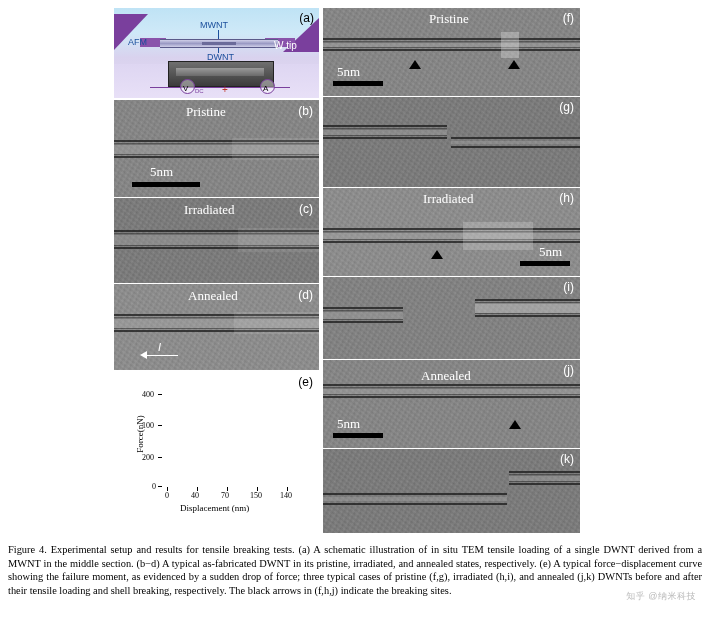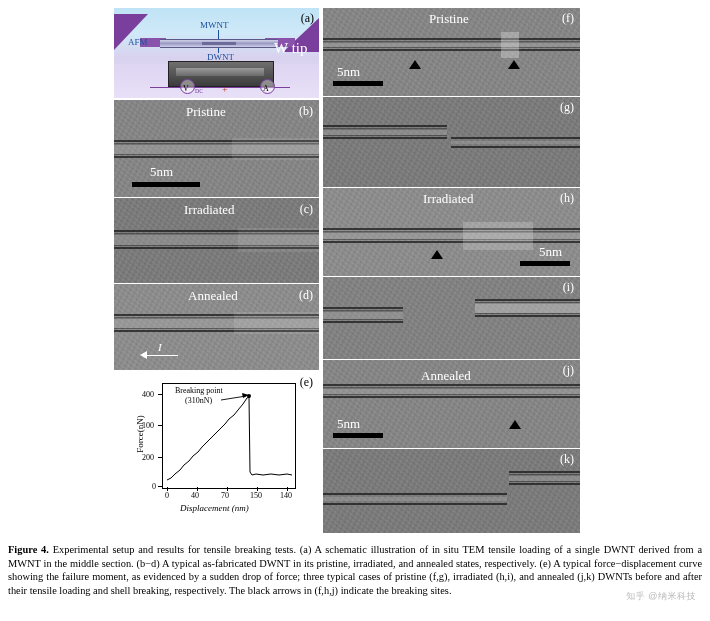--- a/index.html
+++ b/index.html
@@ -2,21 +2,21 @@
 <html><head>
 <meta charset="utf-8">
 <style>
   html,body{margin:0;padding:0;background:#ffffff;}
   body{width:710px;height:621px;font-family:"Liberation Serif",serif;color:#000;overflow:hidden;position:relative;}
 
   .figure{position:absolute;left:0;top:0;width:710px;height:540px;}
 
   
   .panel{position:absolute;overflow:hidden;box-sizing:border-box;}
-  .plabel{position:absolute;font-family:Liberation Serif, serif;font-size:12px;color:#fff;font-weight:400;}
+  .plabel{position:absolute;font-family:Liberation Sans, sans-serif;font-size:12px;color:#fff;font-weight:400;}
   .plabel.dark{color:#000;}
   .ptitle{position:absolute;font-family:"Liberation Serif",serif;font-size:13px;color:#fff;}
 
   
   .tem{
     background-color:#8d8d8d;
     background-image:
       repeating-linear-gradient(0deg, rgba(255,255,255,0.10) 0px, rgba(0,0,0,0.10) 1px, rgba(255,255,255,0.07) 2px, rgba(0,0,0,0.09) 3px),
       repeating-linear-gradient(90deg, rgba(255,255,255,0.09) 0px, rgba(0,0,0,0.11) 1px, rgba(255,255,255,0.06) 2px, rgba(0,0,0,0.08) 3px),
       repeating-linear-gradient(37deg, rgba(255,255,255,0.05) 0px, rgba(0,0,0,0.06) 2px, rgba(255,255,255,0.04) 4px),
@@ -44,21 +44,21 @@
   .schem{background:linear-gradient(#bfe3f5 0%, #cfe9f8 28%, #d9d2ee 55%, #e4daf3 100%);}
 
   
   .chartbox{background:#fff;border:1px solid #000;}
   .tick{position:absolute;background:#000;}
   .ticklab{position:absolute;font-size:8px;font-family:"Liberation Serif",serif;color:#000;}
   .axtitle{position:absolute;font-size:9px;font-family:"Liberation Serif",serif;color:#000;}
 
   
   .caption{position:absolute;left:8px;top:543px;width:694px;font-size:10.4px;line-height:1.32;text-align:justify;color:#000;}
-  .caption b{font-weight:bold;}
+  .caption b{font-weight:normal;}
 
   .wm{position:absolute;right:14px;bottom:18px;font-family:"Liberation Sans",sans-serif;font-size:9px;color:#b9b9b9;letter-spacing:.5px;}
 </style>
 </head>
 <body>
 
 <div class="figure">
 
   <div class="panel schem" style="left:114px;top:8px;width:205px;height:90px;">
 
@@ -82,21 +82,21 @@
     <div style="position:absolute;left:146px;bottom:4px;width:13px;height:13px;border:1px solid #7a3f9d;border-radius:50%;background:rgba(255,255,255,.4);"></div>
 
     <span class="plabel dark" style="left:69px;bottom:5px;font-size:8px;">V</span>
     <span class="plabel dark" style="left:81px;bottom:4px;font-size:6px;color:#7a3f9d;">DC</span>
     <span class="plabel dark" style="left:149px;bottom:5px;font-size:8px;">A</span>
     <span class="plabel dark" style="left:108px;bottom:3px;font-size:10px;color:#c0392b;">+</span>
 
     <span class="plabel dark" style="left:86px;top:12px;font-size:9px;color:#1b4f9c;">MWNT</span>
     <span class="plabel dark" style="left:14px;top:29px;font-size:9px;color:#1b4f9c;">AFM</span>
     <span class="plabel dark" style="left:93px;top:44px;font-size:9px;color:#1b4f9c;">DWNT</span>
-    <span class="plabel dark" style="left:160px;top:32px;font-size:15px;color:#ffffff;">W tip</span>
+    <span class="plabel dark" style="left:160px;top:32px;font-size:10px;color:#ffffff;">W tip</span>
 
     <div style="position:absolute;left:104px;top:22px;width:1px;height:9px;background:#1b4f9c;"></div>
     <div style="position:absolute;left:104px;top:40px;width:1px;height:5px;background:#1b4f9c;"></div>
     <span class="plabel dark" style="right:5px;top:3px;font-size:12px;color:#000;">(a)</span>
   </div>
 
   <div class="panel tem" style="left:114px;top:100px;width:205px;height:97px;">
     <div class="tube" style="left:-6px;top:40px;width:218px;height:18px;">
       <div class="wall w1"></div>
         <div class="wall w1b"></div>
@@ -137,34 +137,20 @@
     <span class="plabel" style="right:6px;top:4px;">(d)</span>
 
     <div style="position:absolute;left:30px;bottom:14px;width:34px;height:1px;background:#fff;"></div>
     <div style="position:absolute;left:26px;bottom:11px;width:0;height:0;border-top:4px solid transparent;border-bottom:4px solid transparent;border-right:7px solid #fff;"></div>
     <span class="plabel" style="left:44px;bottom:17px;font-style:italic;font-size:11px;">I</span>
   </div>
 
   <div class="panel chartbox" style="left:114px;top:371px;width:205px;height:160px;background:#fff;border:none;">
     <span class="plabel dark" style="right:6px;top:4px;font-size:12px;">(e)</span>
 
-    <div style="position:absolute;left:48px;top:12px;width:132px;height:104px;border:1px solid #000;background:#fff;">
-
-      <svg width="132" height="104" viewBox="0 0 132 104" style="position:absolute;left:0;top:0;">
-        <polyline fill="none" stroke="#000" stroke-width="1" points="4,96 8,94 12,90 17,86 21,81 26,77 30,72 35,68 39,63 44,58 48,54 53,49 57,45 62,40 66,35 71,31 75,26 80,20 84,14 86,13 87,88 89,91 93,90 100,91 108,90 116,91 124,90 129,91"></polyline>
-
-        <line x1="58" y1="16" x2="83" y2="12" stroke="#000" stroke-width="0.9"></line>
-        <polygon points="86,11 79,9 80,14" fill="#000"></polygon>
-      </svg>
-
-      <div style="position:absolute;left:84px;top:10px;width:4px;height:4px;background:#000;border-radius:50%;"></div>
-
-      <span style="position:absolute;left:12px;top:2px;font-size:8px;font-family:'Liberation Serif',serif;">Breaking point</span>
-      <span style="position:absolute;left:22px;top:12px;font-size:8px;font-family:'Liberation Serif',serif;">(310nN)</span>
-    </div>
 
     <span class="ticklab" style="left:38px;top:111px;">0</span>
     <span class="ticklab" style="left:28px;top:82px;">200</span>
     <span class="ticklab" style="left:28px;top:50px;">100</span>
     <span class="ticklab" style="left:28px;top:19px;">400</span>
     <div class="tick" style="left:44px;top:115px;width:4px;height:1px;"></div>
     <div class="tick" style="left:44px;top:86px;width:4px;height:1px;"></div>
     <div class="tick" style="left:44px;top:54px;width:4px;height:1px;"></div>
     <div class="tick" style="left:44px;top:23px;width:4px;height:1px;"></div>
 
@@ -173,21 +159,21 @@
     <span class="ticklab" style="left:107px;top:120px;">70</span>
     <span class="ticklab" style="left:136px;top:120px;">150</span>
     <span class="ticklab" style="left:166px;top:120px;">140</span>
     <div class="tick" style="left:53px;top:116px;width:1px;height:4px;"></div>
     <div class="tick" style="left:83px;top:116px;width:1px;height:4px;"></div>
     <div class="tick" style="left:113px;top:116px;width:1px;height:4px;"></div>
     <div class="tick" style="left:143px;top:116px;width:1px;height:4px;"></div>
     <div class="tick" style="left:173px;top:116px;width:1px;height:4px;"></div>
 
     <span class="axtitle" style="left:-4px;top:58px;transform:rotate(-90deg);transform-origin:center;width:60px;text-align:center;">Force(nN)</span>
-    <span class="axtitle" style="left:66px;top:132px;font-style:italic;">Displacement (nm)</span>
+    <span class="axtitle" style="left:66px;top:132px;">Displacement (nm)</span>
   </div>
 
   <div class="panel tem" style="left:323px;top:8px;width:257px;height:88px;">
     <div class="tube" style="left:-6px;top:30px;width:270px;height:13px;">
       <div class="wall w1"></div>
         <div class="wall w1b"></div>
       <div class="core"></div>
       <div class="wall w2b"></div>
         <div class="wall w2"></div>
     </div>

